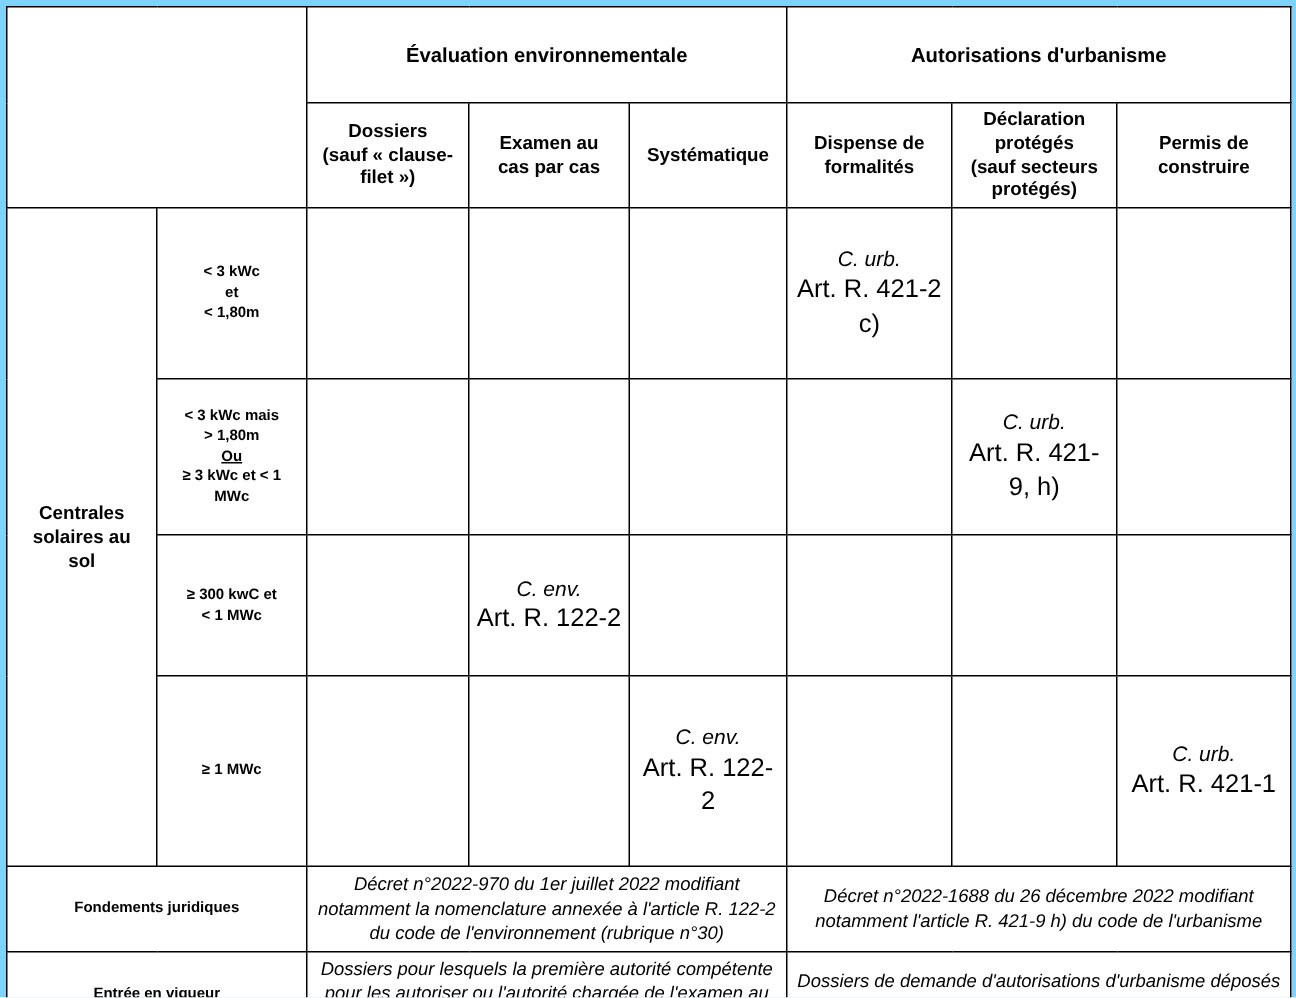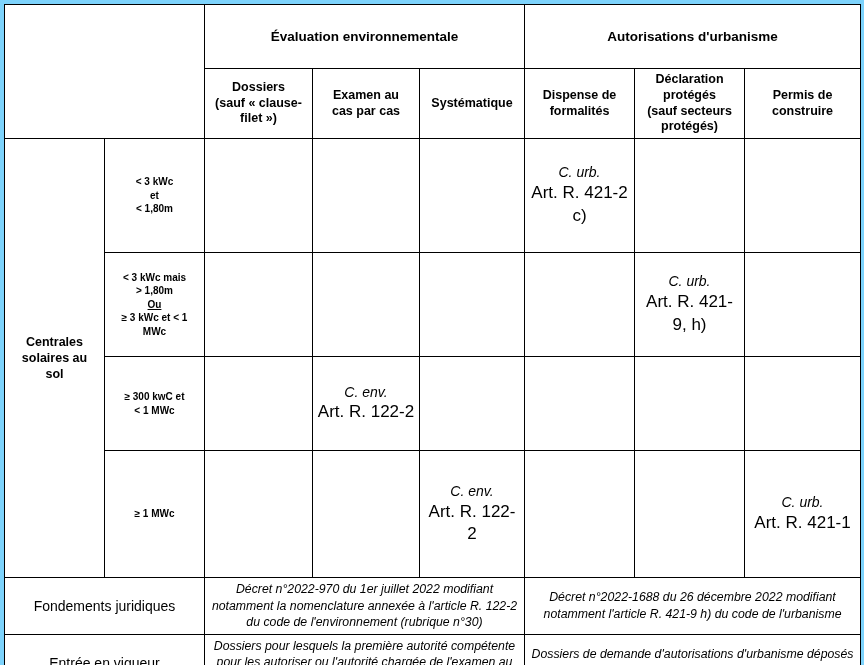--- a/index.html
+++ b/index.html
@@ -87,22 +87,22 @@
   .hit .ref-top { display: block; font-size: 14px; font-style: italic; }
   .hit .ref-bot { display: block; font-size: 17px; }
 
   .r1 { height: 114px; }
   .r2 { height: 104px; }
   .r3 { height: 94px; }
   .r4 { height: 127px; }
 
   
   .foot-label {
-    font-weight: normal;
-    font-size: 14px;
+    font-weight: bold;
+    font-size: 10px;
     color: #000000;
   }
   .foot-text {
     font-style: italic;
     font-size: 12.3px;
     line-height: 1.35;
     color: #000000;
   }
   .fr1 { height: 55px; }
   .fr2 { height: 56px; }

